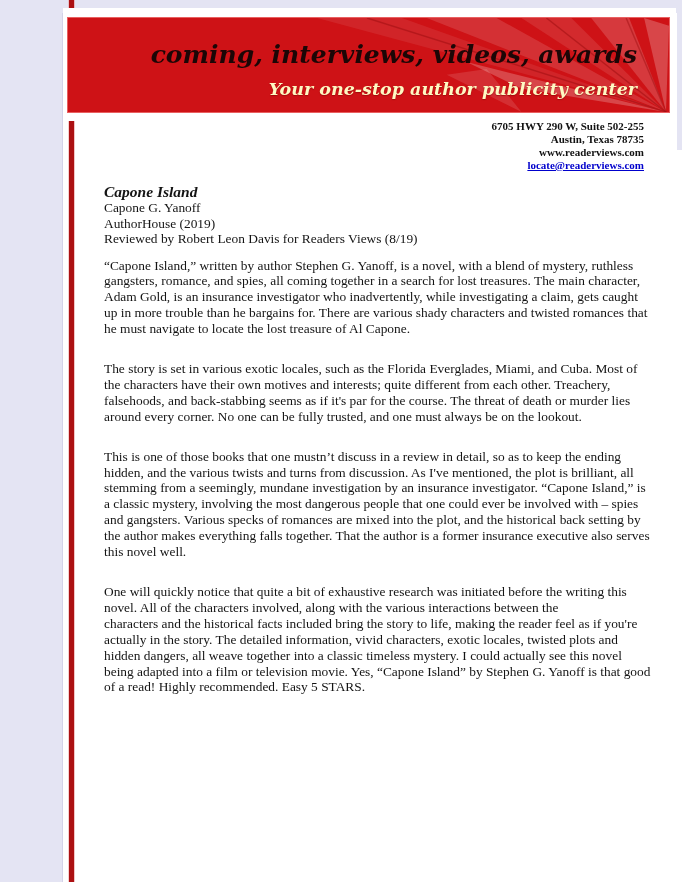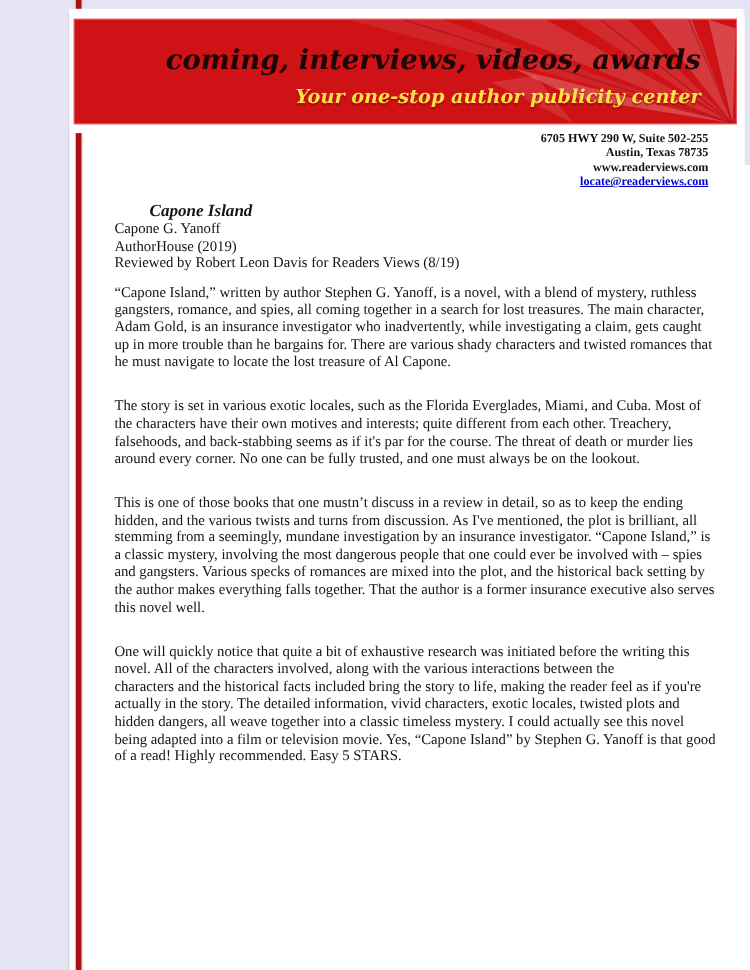--- a/index.html
+++ b/index.html
@@ -22,29 +22,29 @@
   .logo{position:absolute;left:12px;top:8px;color:#ffffff;
         font-family:"DejaVu Sans", sans-serif;font-weight:normal;}
   .logo-reader{font-size:40px;line-height:38px;letter-spacing:-1px;
         display:inline-block;transform:scaleX(.68);transform-origin:left top;}
   .logo-views{position:absolute;left:26px;top:42px;display:flex;align-items:flex-end;}
   .logo-iews{font-size:40px;line-height:42px;letter-spacing:-1px;
         display:inline-block;transform:scaleX(.68);transform-origin:left bottom;}
   .tagline1{position:absolute;right:32px;top:22px;font-family:"DejaVu Serif", serif;
         font-style:italic;font-weight:bold;font-size:25px;color:#1c0606;white-space:nowrap;}
   .tagline2{position:absolute;right:32px;top:61px;font-family:"DejaVu Serif", serif;
-        font-style:italic;font-weight:bold;font-size:17.5px;color:#fde047;white-space:nowrap;
+        font-style:italic;font-weight:bold;font-size:17.5px;color:#fef9c3;white-space:nowrap;
         text-shadow:0 1px 1px rgba(120,0,0,.5);}
   
   .contact{right:38px;top:120px;text-align:right;font-weight:bold;font-size:11px;
         line-height:13px;color:#121212;}
   .contact a{color:#0000cc;text-decoration:underline;cursor:pointer;}
   
   .content{left:104px;top:183px;width:549px;font-size:13.4px;line-height:15.9px;color:#141414;}
-  .book-title{font-size:15.5px;font-weight:bold;font-style:italic;line-height:17px;margin-left:32px;}
+  .book-title{font-size:15.5px;font-weight:bold;font-style:italic;line-height:17px;}
   .book-line{line-height:15.5px;}
   .content p{margin:24px 0 0 0;white-space:pre-line;}
   .content p:first-of-type{margin-top:11px;}
 </style>
 </head>
 <body>
 
 <div>
 
   <div class="abs bg-left"></div>

